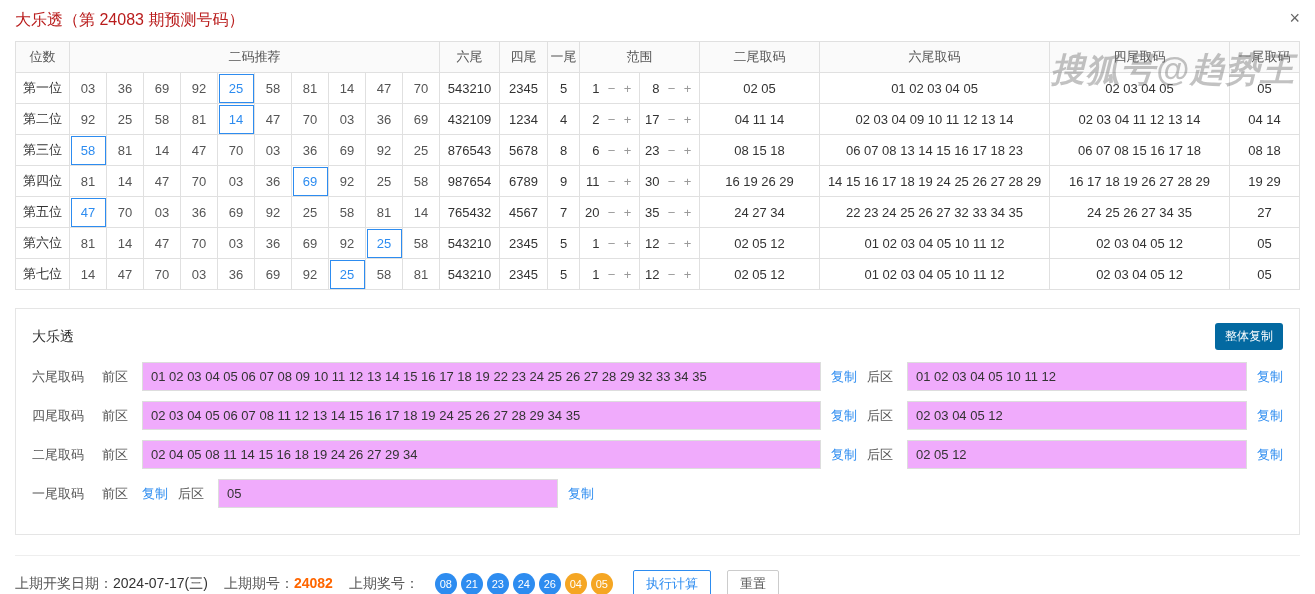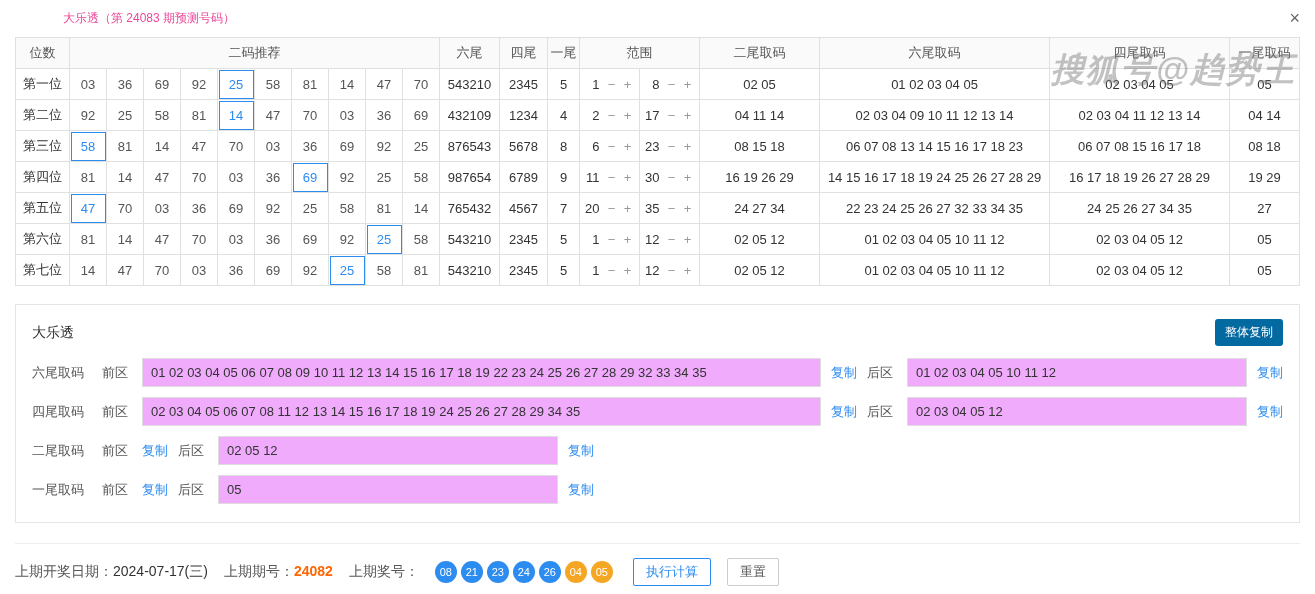--- a/index.html
+++ b/index.html
@@ -1,18 +1,18 @@
 <!DOCTYPE html>
 <html><head>
 <meta charset="utf-8">
 <style>
 * { margin: 0; padding: 0; box-sizing: border-box; }
 body { font-family: "Microsoft YaHei", Arial, sans-serif; font-size: 13px; color: #333; background: #fff; padding: 10px 15px; width: 1315px; }
 .header { display: flex; justify-content: space-between; align-items: center; margin-bottom: 10px; position: relative; }
-.title { font-size: 12px; color: #ec4899; margin-left: 48px; }
+.title { font-size: 16px; color: #b91c1c; }
 .close-x { font-size: 18px; color: #666; cursor: pointer; position: absolute; right: 0; top: -2px; }
 .watermark { position: absolute; right: 20px; top: 8px; font-size: 34px; font-style: italic; color: rgba(120,120,120,0.45); font-weight: bold; letter-spacing: 1px; pointer-events: none; z-index: 10; margin-top: 39px; }
 
 table.main { width: 100%; border-collapse: collapse; table-layout: fixed; border-radius: 8px; }
 table.main th, table.main td { border: 1px solid #e0e0e0; padding: 6px 2px; text-align: center; font-weight: normal; font-size: 13px; white-space: nowrap; }
 table.main th { background: #fafafa; color: #555; }
 .pos-col { width: 54px; }
 .num-cell { width: 25px; font-size: 12px; color: #555; }
 .num-cell.hl { outline: 1px solid #2d8cf0; outline-offset: -2px; color: #2d8cf0; }
 .sixTail { width: 60px; }
@@ -20,21 +20,21 @@
 .oneTail { width: 32px; }
 .range-group { width: 120px; }
 .stepper { display: inline-flex; align-items: center; gap: 2px; }
 .stepper .val { display: inline-block; min-width: 18px; text-align: right; padding-right: 3px; }
 .stepper .btn { display: inline-block; width: 14px; color: #999; cursor: pointer; font-size: 13px; }
 .result-col2 { width: 120px; }
 .result-col6 { width: 230px; }
 .result-col4 { width: 180px; }
 .result-col1 { width: 70px; }
 
-.panel { border: 1px solid #e5e5e5; margin-top: 18px; padding: 14px 16px 8px; }
+.panel { border: 1px solid #e5e5e5; margin-top: 18px; padding: 14px 16px 16px; }
 .panel-head { display: flex; justify-content: space-between; align-items: center; margin-bottom: 12px; }
 .panel-title { font-size: 14px; color: #333; }
 .btn-primary { background: #0369a1; color: #fff; border: none; padding: 5px 10px; border-radius: 3px; font-size: 12px; cursor: pointer; }
 .row-line { display: flex; align-items: center; gap: 10px; margin-bottom: 10px; }
 .row-label { width: 60px; color: #555; flex-shrink: 0; }
 .sub-label { width: 30px; color: #555; flex-shrink: 0; }
 .row-input { flex: 1; border: 1px solid #ddd; padding: 6px 8px; font-size: 13px; color: #333; background: #f0abfc; font-family: inherit; }
 .front-input { flex: 1; }
 .back-input { width: 340px; flex: 0 0 340px; }
 .copy-link { color: #2d8cf0; cursor: pointer; font-size: 13px; flex-shrink: 0; }
@@ -308,20 +308,21 @@
     <span class="sub-label">前区</span>
     <input class="row-input front-input" value="02 03 04 05 06 07 08 11 12 13 14 15 16 17 18 19 24 25 26 27 28 29 34 35" style="">
     <span class="copy-link">复制</span>
     <span class="sub-label">后区</span>
     <input class="row-input back-input" value="02 03 04 05 12" style="">
     <span class="copy-link">复制</span>
   </div>
       <div class="row-line">
     <span class="row-label">二尾取码</span>
     <span class="sub-label">前区</span>
+    <input class="row-input front-input" value="02 04 05 08 11 14 15 16 18 19 24 26 27 29 34" style="">
     <span class="copy-link">复制</span>
     <span class="sub-label">后区</span>
     <input class="row-input back-input" value="02 05 12" style="">
     <span class="copy-link">复制</span>
   </div>
       <div class="row-line">
     <span class="row-label">一尾取码</span>
     <span class="sub-label">前区</span>
     <span class="copy-link">复制</span>
     <span class="sub-label">后区</span>

